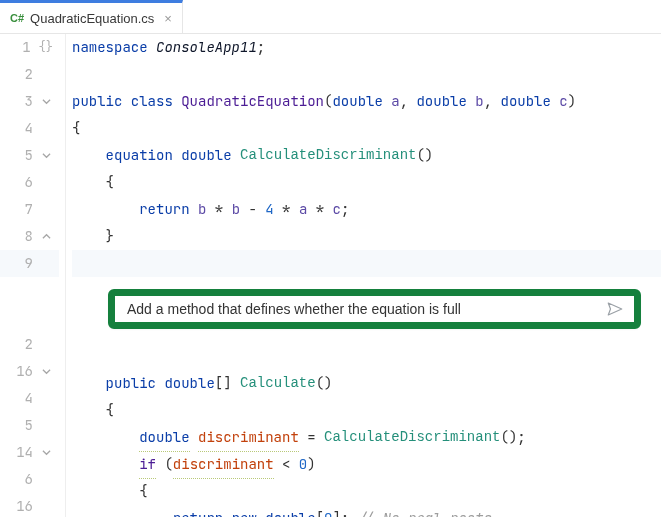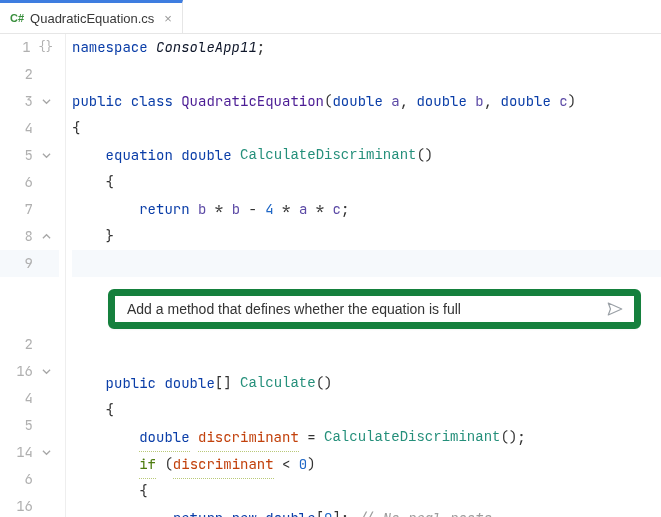--- a/index.html
+++ b/index.html
@@ -97,21 +97,21 @@
   .ns  { color: #0f172a; font-style: italic; }      
   .cls { color: #4c1d95; }      
   .mth { color: #248f7a; font-family: Liberation Mono, monospace; }      
   .var { color: #5c4aa6; }      
   .num { color: #1f67c6; }
   .op  { color: #333; }
   .cmt { color: #9e9e9e; font-style: italic; }
   .local { color: #c2410c; border-bottom: 1px dotted #b9c978; }
   .newkw { color: #0b3ea8; border-bottom: 1px dotted #b9c978; }
   .dbltype { color: #0b3ea8; border-bottom: 1px dotted #b9c978; }
-  .ifkw { color: #4d7c0f; border-bottom: 1px dotted #b9c978; }
+  .ifkw { color: #4c1d95; border-bottom: 1px dotted #b9c978; }
 
   .inline-prompt {
     margin: 12px 20px 14px 36px;
     border: 7px solid #15803d;
     border-radius: 6px;
     height: 40px;
     display: flex;
     align-items: center;
     padding: 0 10px 0 12px;
     background: #fff;

